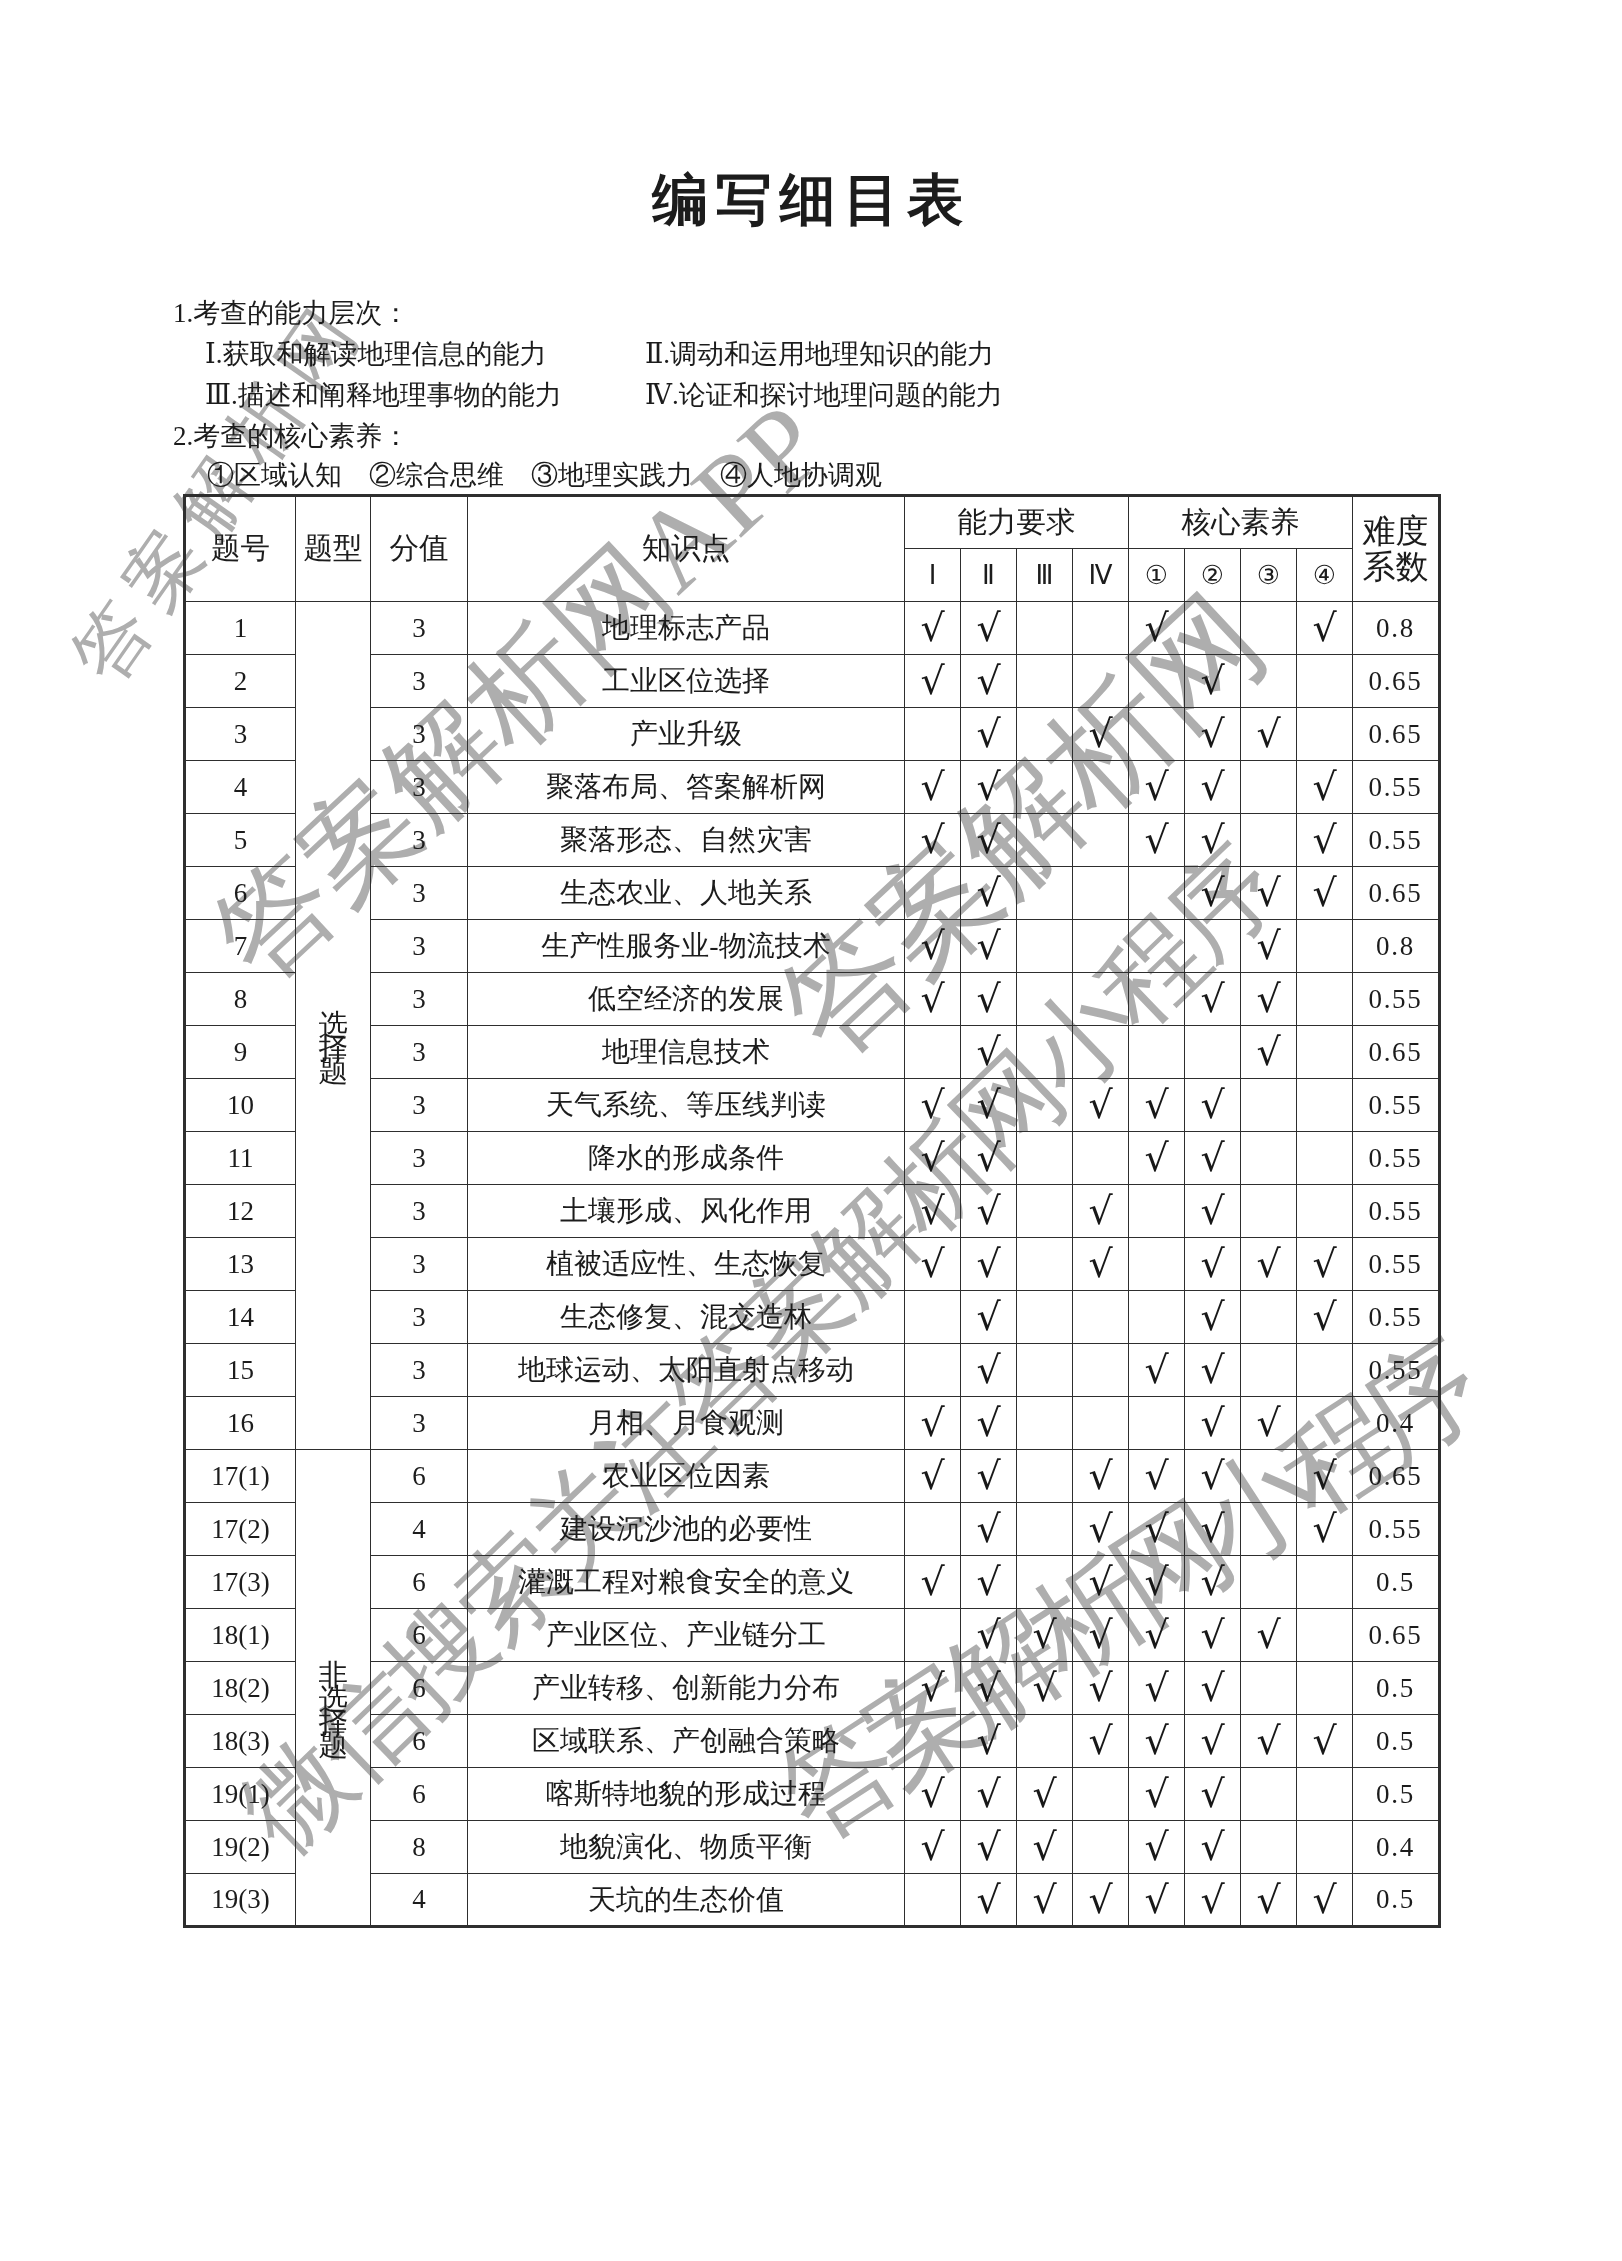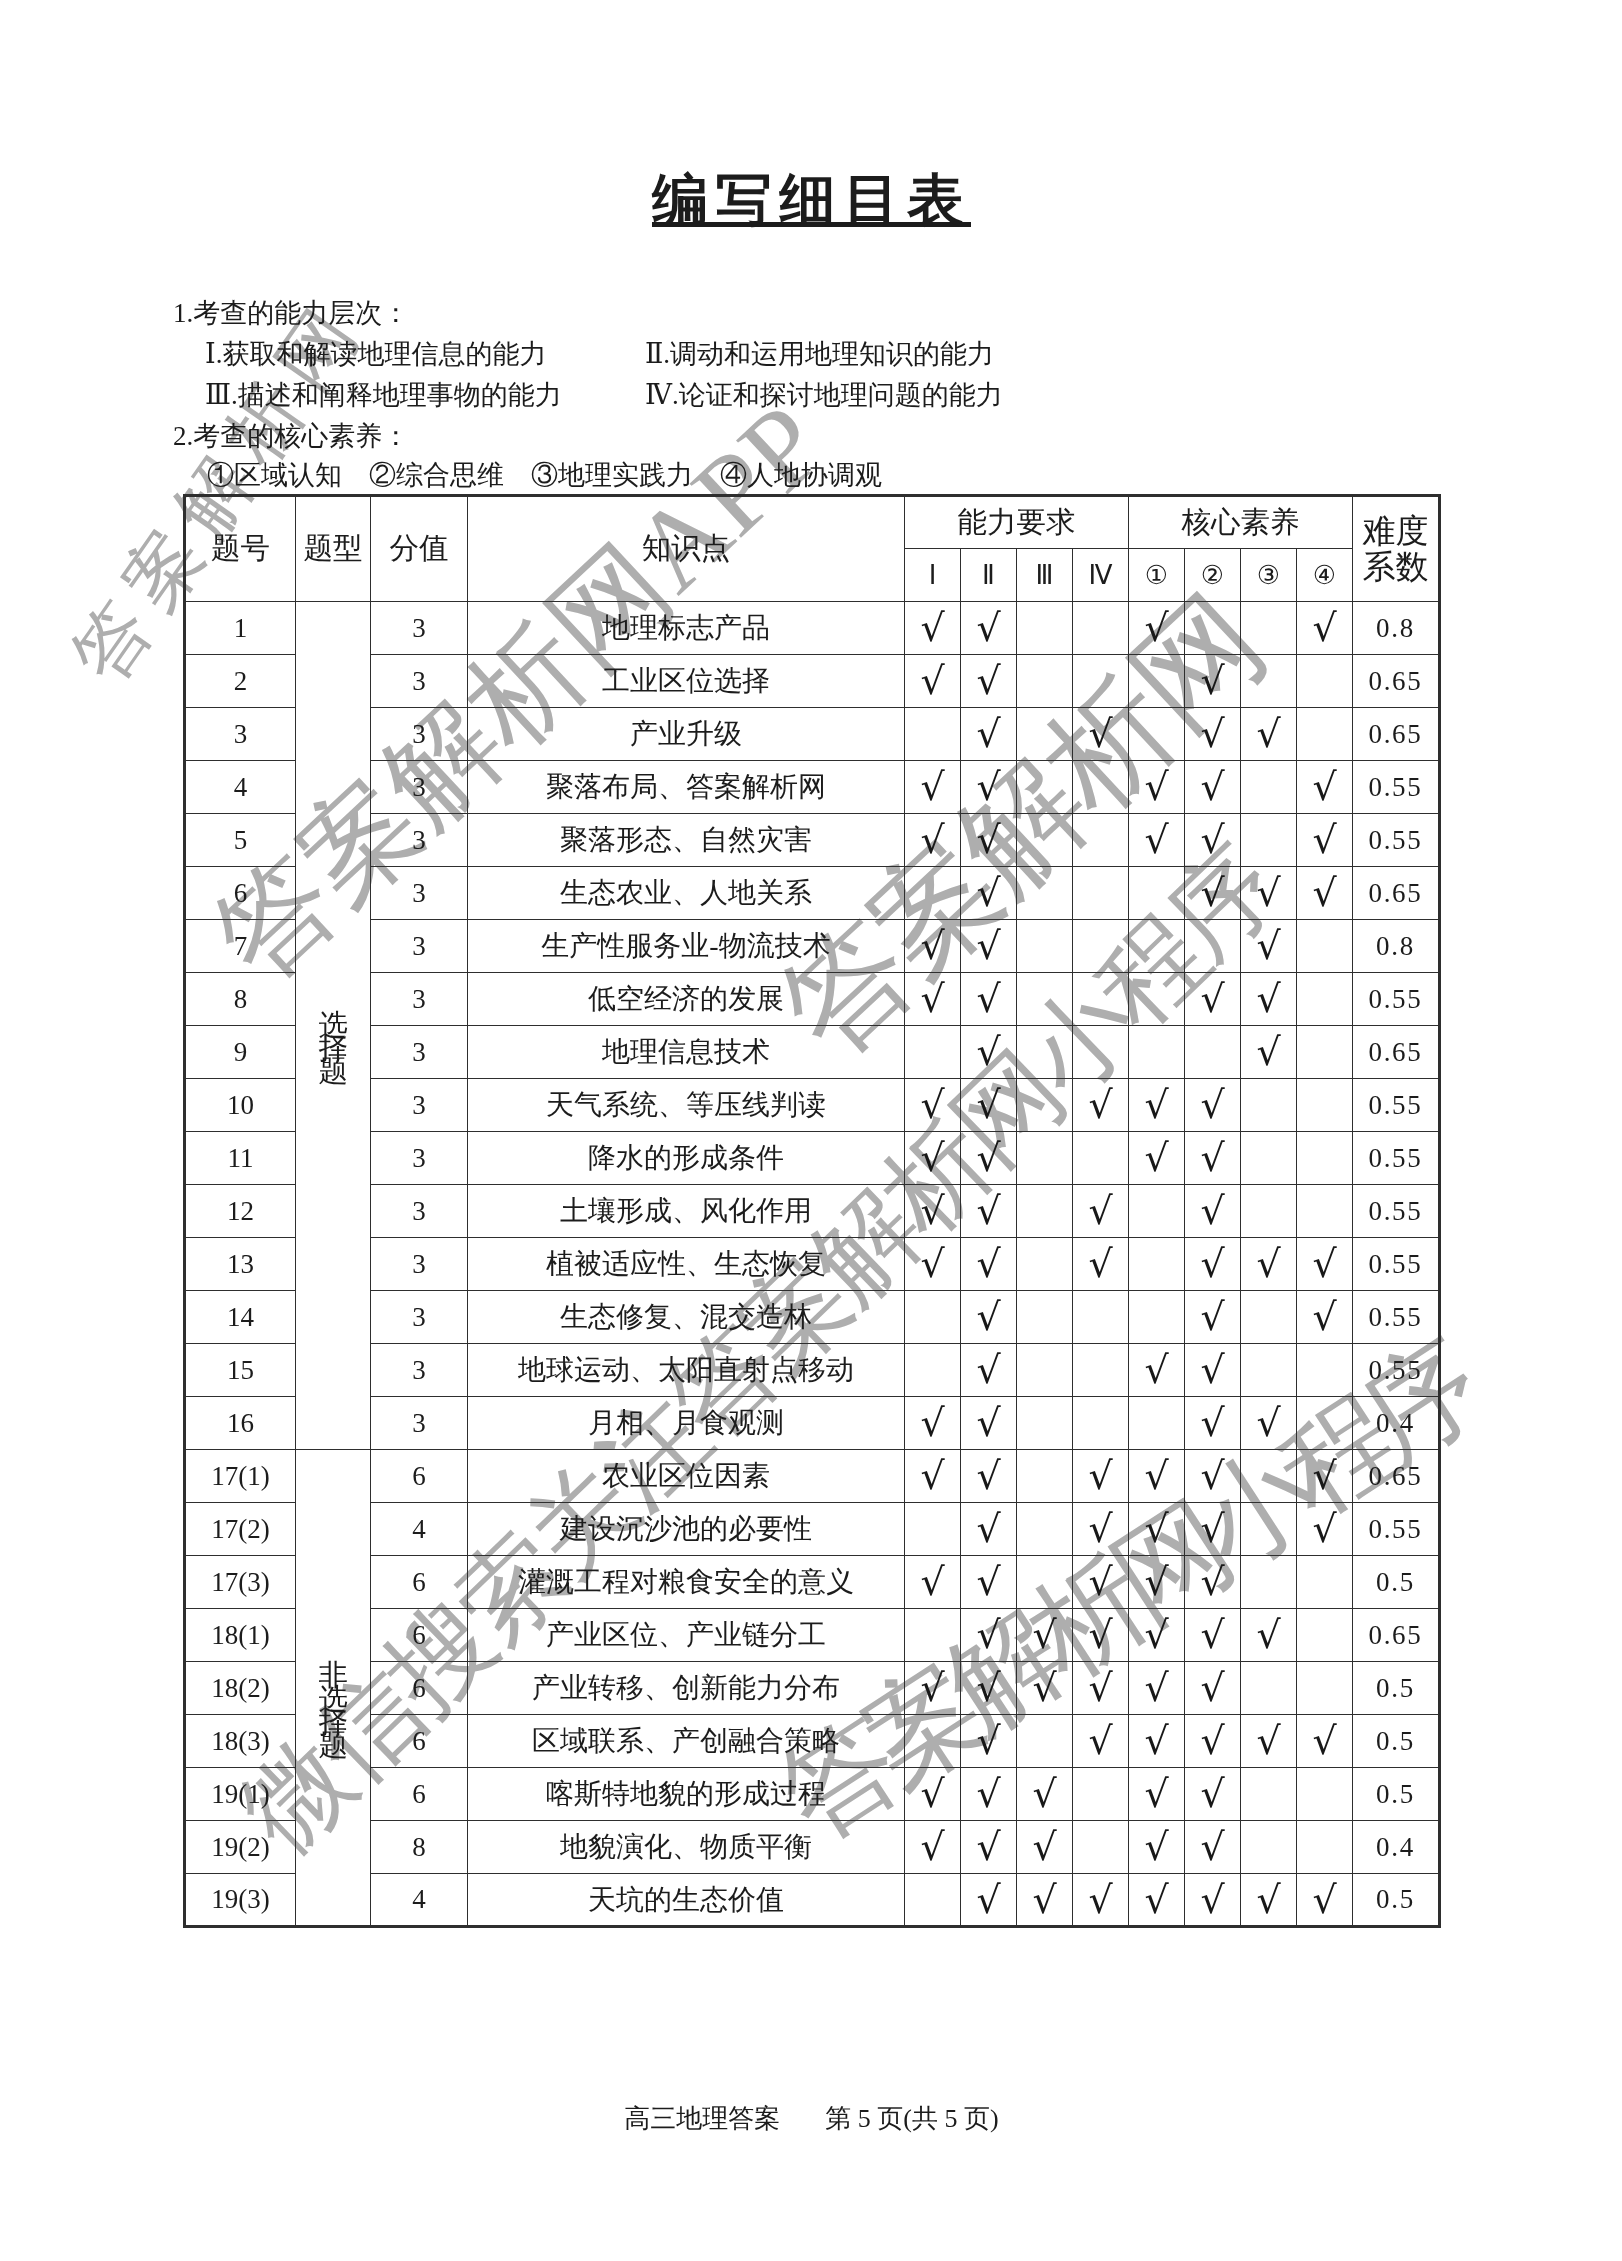--- a/index.html
+++ b/index.html
@@ -26,21 +26,20 @@
   .wm-3{left:1023px;top:828px;font-size:123px;letter-spacing:-3.5px;transform:translate(-50%,-50%) rotate(-43deg);}
   .wm-4{left:759px;top:1351px;font-size:104px;letter-spacing:-5.2px;transform:translate(-50%,-50%) rotate(-44deg);}
   .wm-5{left:1126px;top:1594px;font-size:113px;letter-spacing:-14px;transform:translate(-50%,-50%) rotate(-33deg);}
   
   .title{
     position:absolute;left:0;top:163px;width:100%;
     text-align:center;
     font-family:"Liberation Sans","DejaVu Sans",sans-serif;
     font-weight:700;font-size:56px;letter-spacing:7.8px;
     z-index:2;
-    text-decoration:underline;
   }
   .intro{position:absolute;left:173px;top:293px;width:1284px;z-index:2;font-size:27px;}
   .intro .line{height:41px;line-height:41px;white-space:nowrap;}
   .ability-row{padding-left:32px;display:flex;}
   .ability-row .col1{display:inline-block;width:440px;}
   .competency-line{padding-left:34px;font-family:Liberation Mono, monospace;}
   
   table.spec{
     position:absolute;left:183px;top:494px;z-index:2;
     width:1258px;
@@ -492,18 +491,15 @@
           <td class="c-chk">√</td>
           <td class="c-chk">√</td>
           <td class="c-chk">√</td>
           <td class="c-chk">√</td>
           <td class="c-chk">√</td>
           <td class="c-diff">0.5</td>
         </tr>
       </tbody>
   </table>
 
-  <div class="footer">
-    <span>高三地理答案</span><span class="gap"></span><span>第 5 页(共 5 页)</span>
-  </div>
 
 </div>
 
 
 </body></html>

